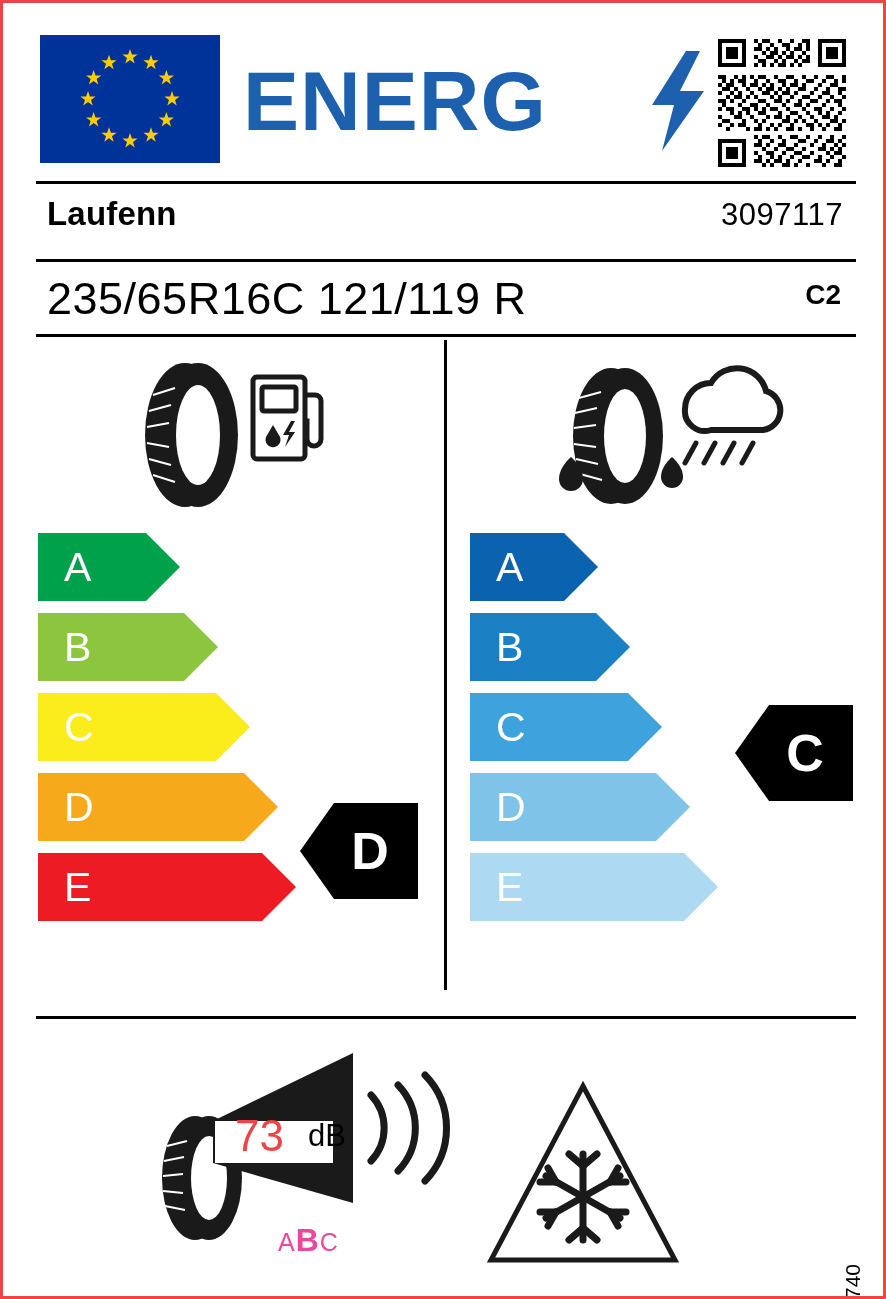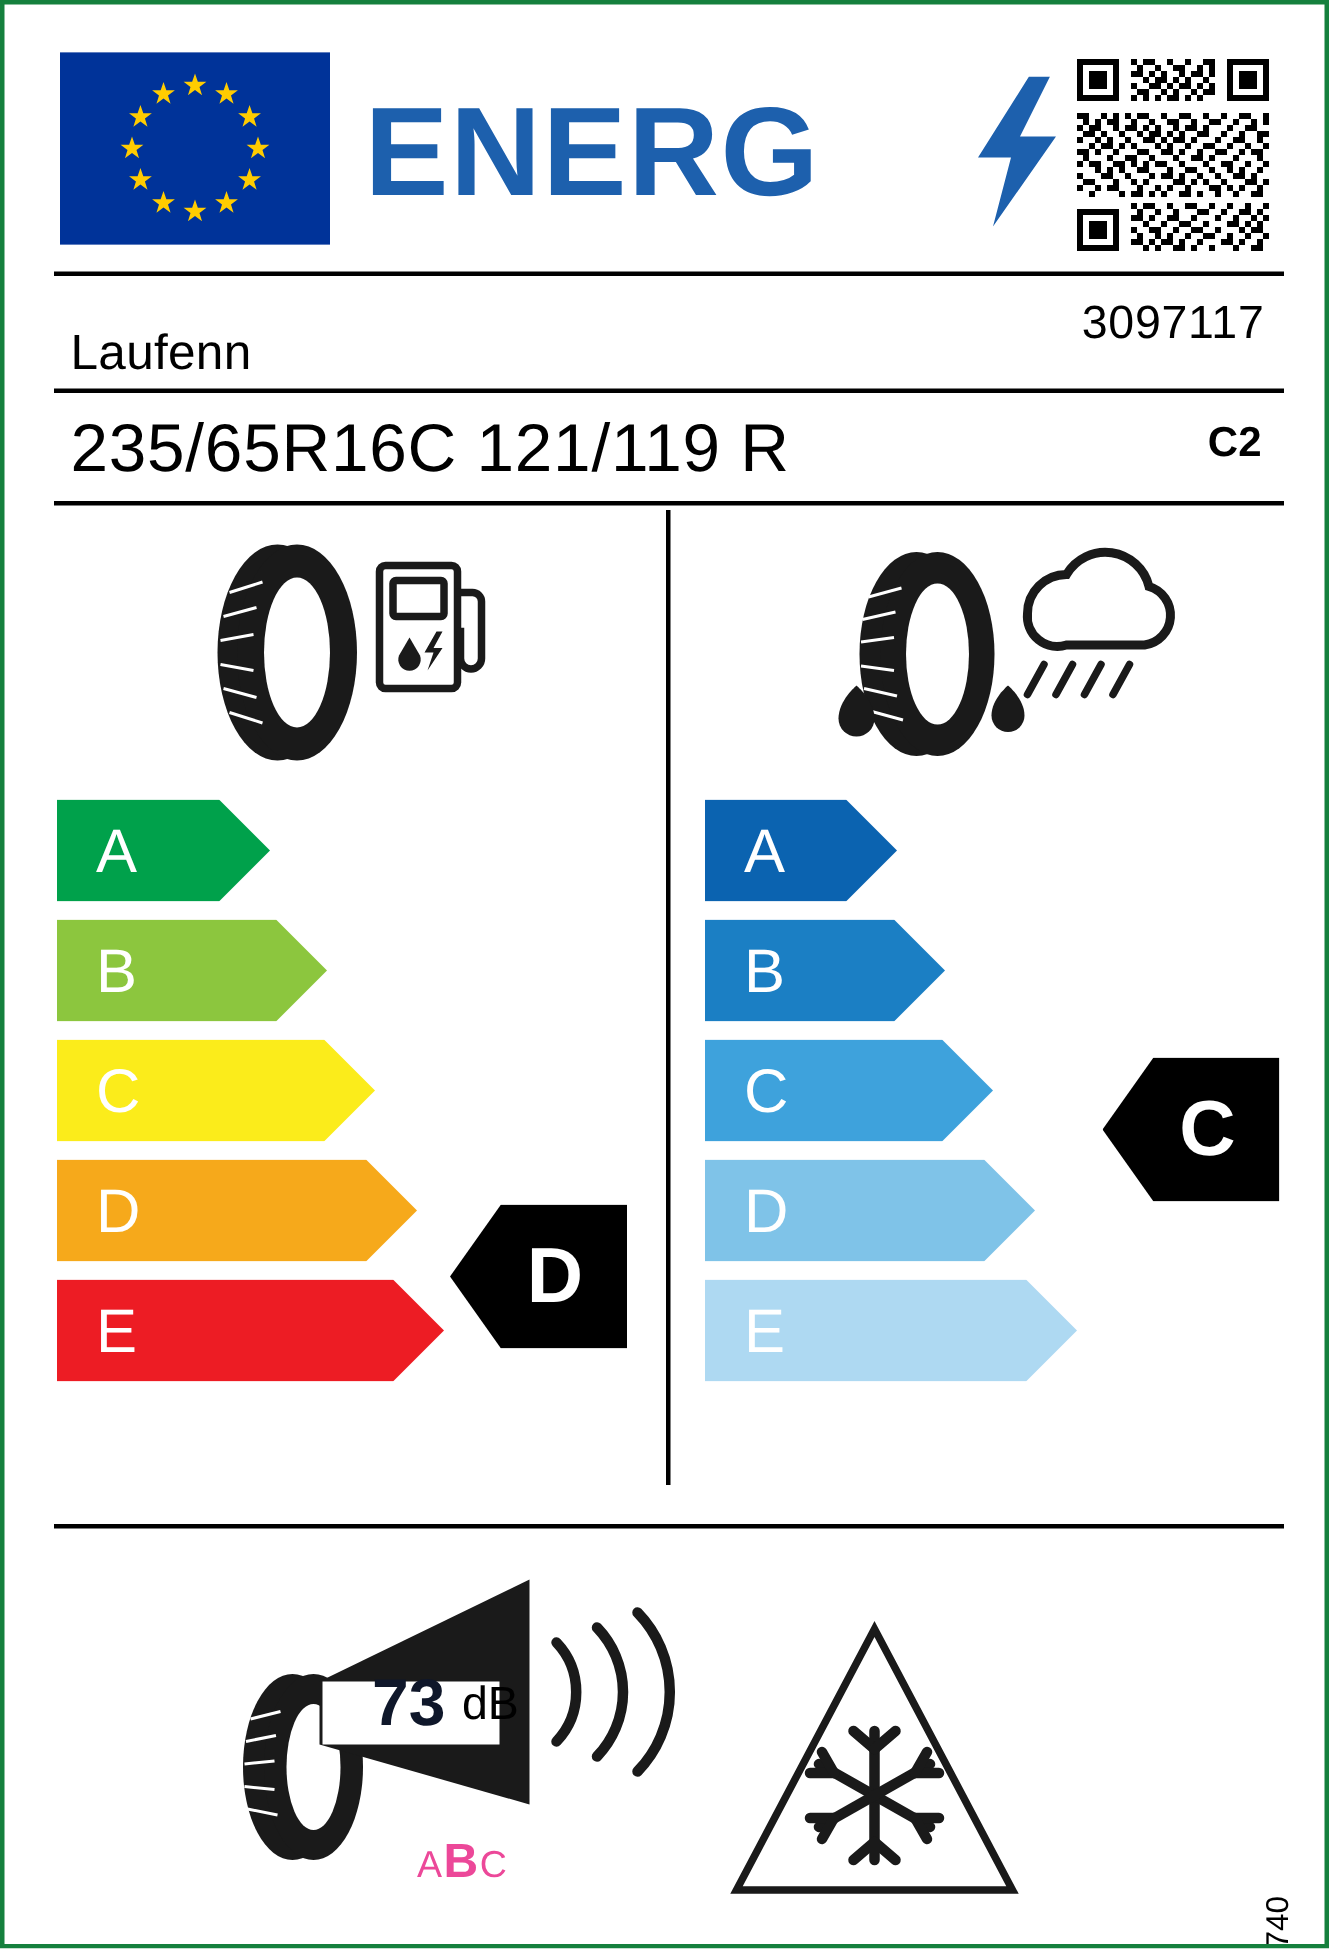--- a/index.html
+++ b/index.html
@@ -9,21 +9,21 @@
   }
   body {
     font-family: "Liberation Sans", sans-serif;
     -webkit-font-smoothing: antialiased;
   }
   .label {
     position: relative;
     width: 886px;
     height: 1299px;
     box-sizing: border-box;
-    border: 3px solid #15803d;
+    border: 3px solid #ef4444;
     background: #fff;
     overflow: hidden;
   }
 
   
   .header {
     position: absolute;
     left: 0; top: 0;
     width: 100%;
     height: 178px;
@@ -69,24 +69,23 @@
   }
   .rule-1 { top: 178px; }
   .rule-2 { top: 256px; }
   .rule-3 { top: 331px; }
   .rule-4 { top: 1013px; }
 
   .brand {
     position: absolute;
     left: 44px; top: 192px;
     font-size: 33px;
-    font-weight: normal;
+    font-weight: bold;
     color: #000;
     letter-spacing: 0.2px;
-    margin-top: 21px;
   }
   .code {
     position: absolute;
     right: 40px; top: 194px;
     font-size: 31px;
     color: #000;
     letter-spacing: 0.5px;
   }
   .size {
     position: absolute;
@@ -176,24 +175,24 @@
   .marker.wet-marker  { left: 732px; top: 702px; }
 
   
   .noise {
     position: absolute;
     left: 150px; top: 1040px;
     width: 330px; height: 230px;
   }
   .noise-value {
     position: absolute;
-    left: 245px; top: 1108px;
+    left: 232px; top: 1108px;
     font-size: 44px;
-    font-weight: bold;
-    color: #0f172a;
+    font-weight: normal;
+    color: #ef4444;
   }
   .noise-unit {
     position: absolute;
     left: 305px; top: 1115px;
     font-size: 31px;
     color: #000;
   }
   .noise-classes {
     position: absolute;
     left: 275px; top: 1219px;

